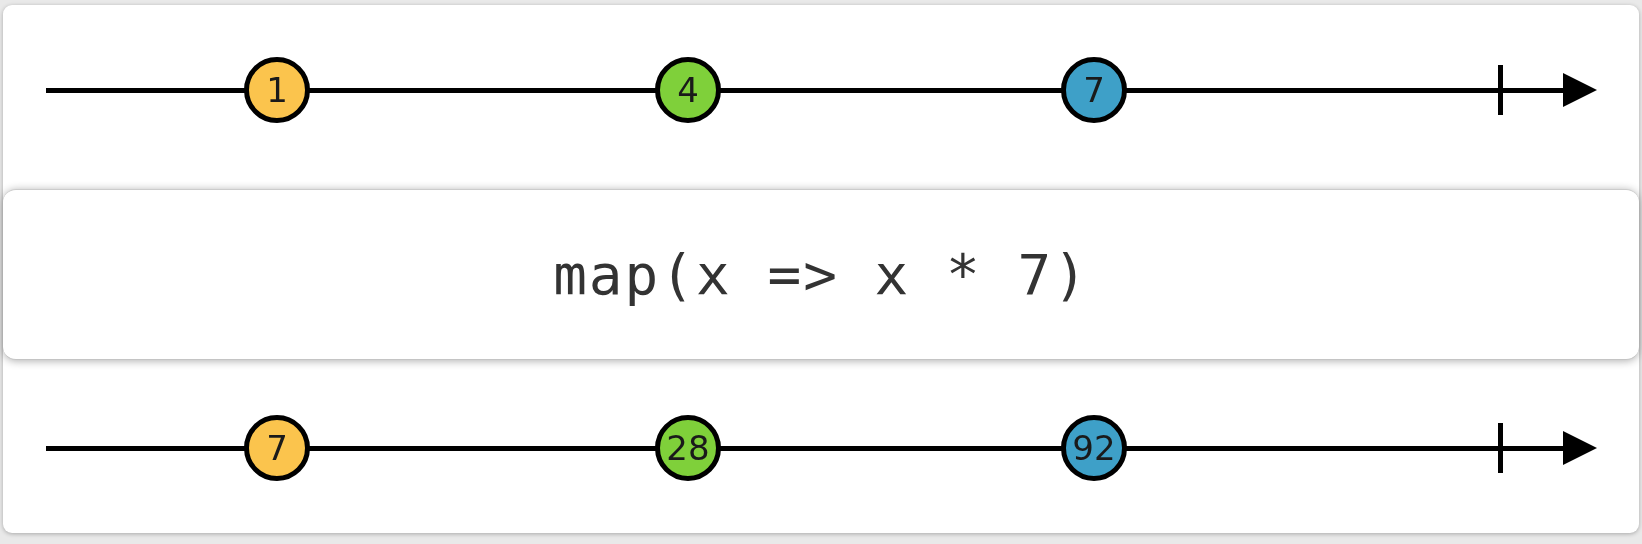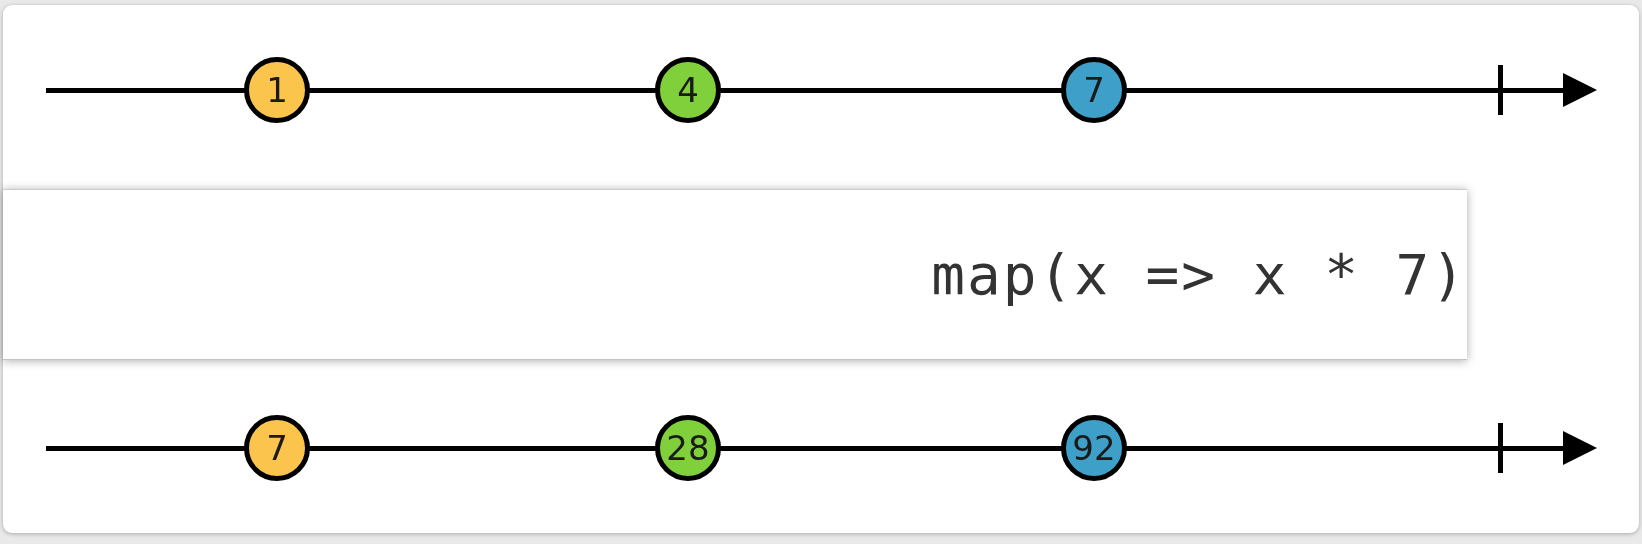--- a/index.html
+++ b/index.html
@@ -18,29 +18,30 @@
     left: 3px; top: 5px;
     width: 1636px; height: 528px;
     background: #ffffff;
     border-radius: 9px;
     box-shadow: 0 1px 4px rgba(0,0,0,0.28);
   }
 
   .operator-box {
     position: absolute;
     left: 3px; top: 189px;
-    width: 1464px; height: 169px;
+    width: 1636px; height: 169px;
     background: #ffffff;
     border-top: 1px solid #cccccc;
     border-bottom: 1px solid #c4c4c4;
     box-shadow: 0 1px 9px rgba(0,0,0,0.32);
     z-index: 2;
     display: flex;
     align-items: center;
-    justify-content: flex-end;
+    justify-content: center;
+    border-radius: 13px;
   }
 
   .operator-label {
     font-family: "DejaVu Sans Mono", monospace;
     font-size: 56px;
     letter-spacing: 2px;
     color: #333333;
     white-space: pre;
   }
 

